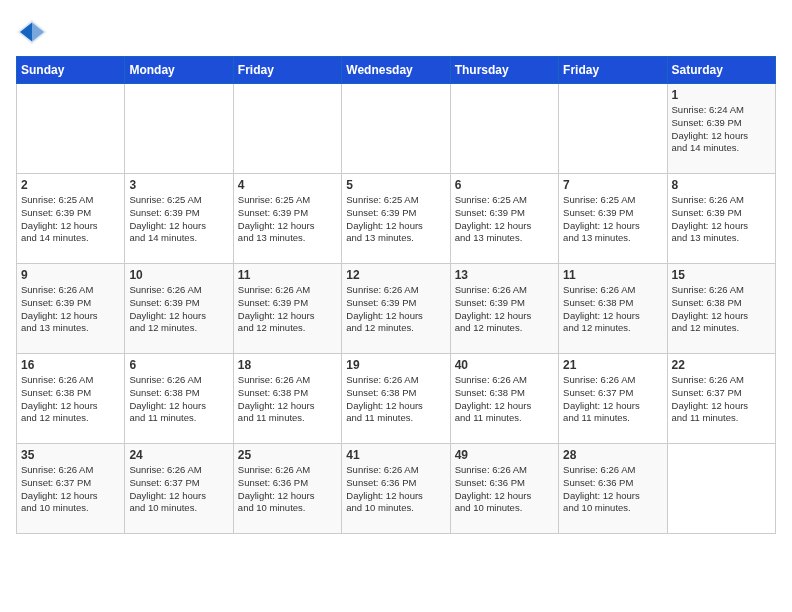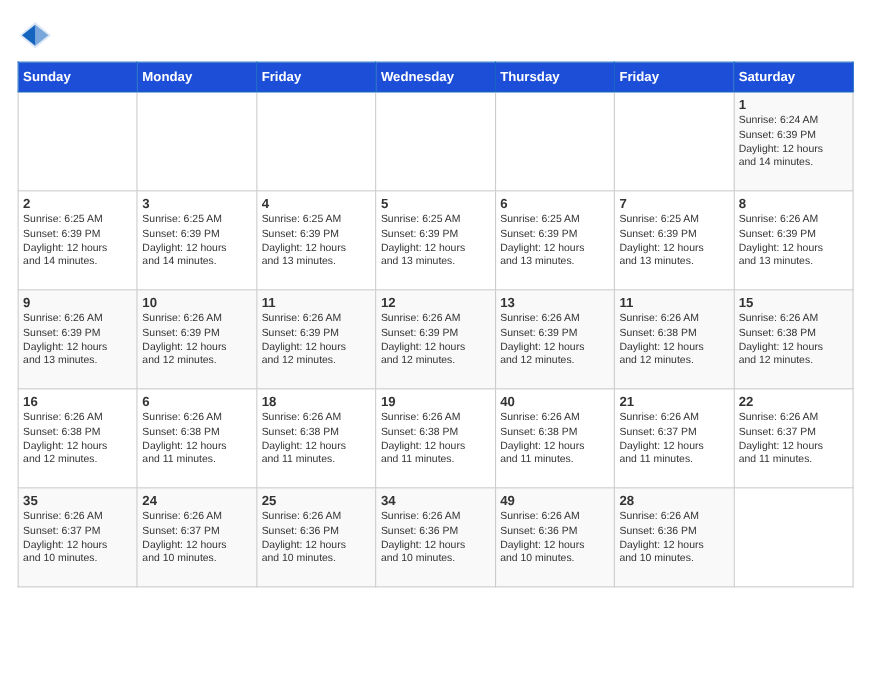--- a/index.html
+++ b/index.html
@@ -308,21 +308,21 @@
 and 10 minutes.</div>
         </td>
         <td>
           <span class="day-number">25</span>
           <div class="day-info" style="white-space: pre-line;">Sunrise: 6:26 AM
 Sunset: 6:36 PM
 Daylight: 12 hours
 and 10 minutes.</div>
         </td>
         <td>
-          <span class="day-number">34</span>
+          <span class="day-number">41</span>
           <div class="day-info" style="white-space: pre-line;">Sunrise: 6:26 AM
 Sunset: 6:36 PM
 Daylight: 12 hours
 and 10 minutes.</div>
         </td>
         <td>
           <span class="day-number">49</span>
           <div class="day-info" style="white-space: pre-line;">Sunrise: 6:26 AM
 Sunset: 6:36 PM
 Daylight: 12 hours

